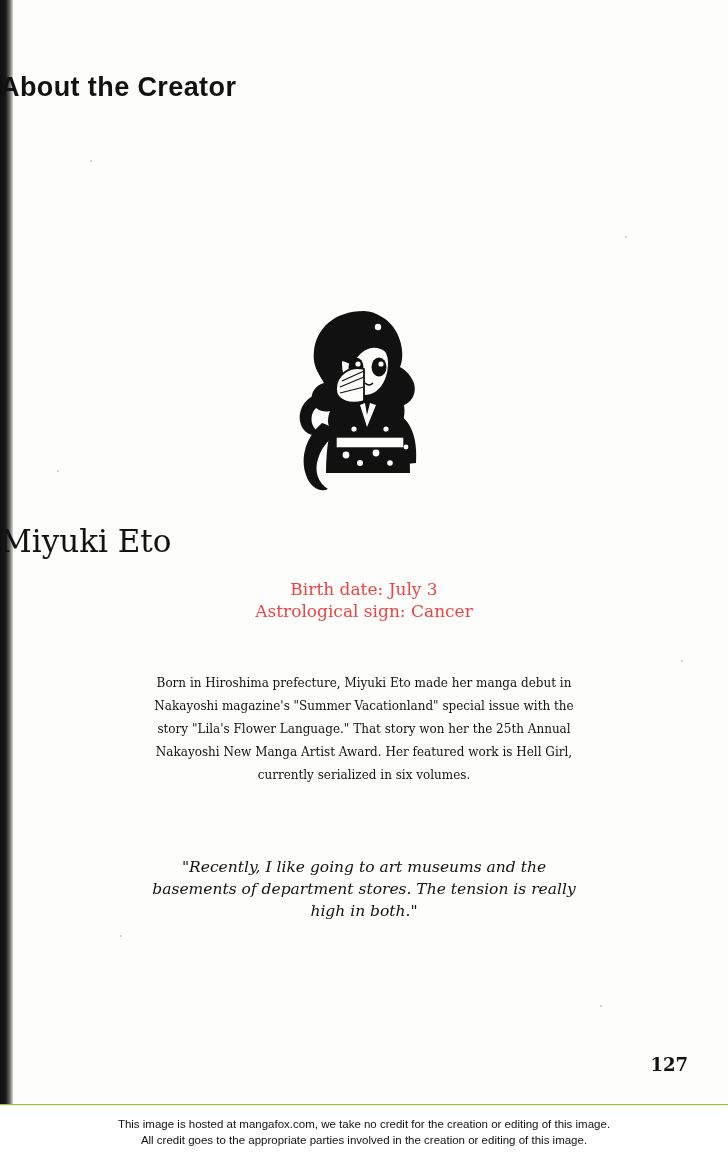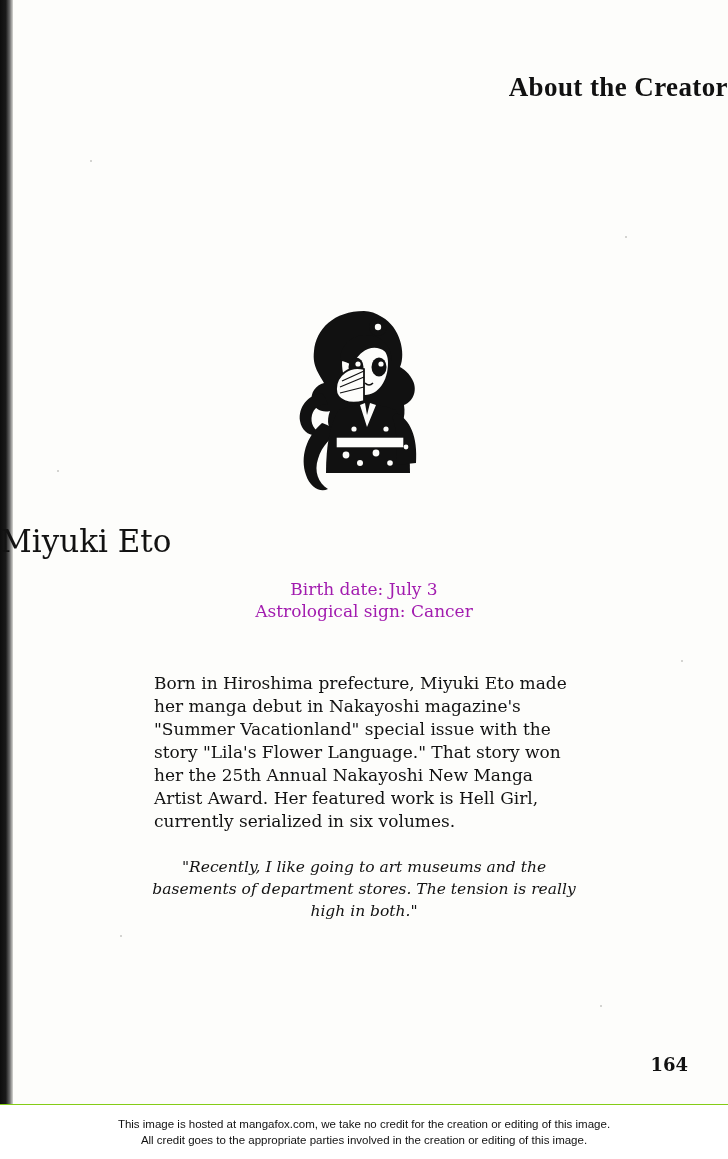--- a/index.html
+++ b/index.html
@@ -28,25 +28,25 @@
     top: 0;
     width: 13px;
     height: 1105px;
     background: linear-gradient(to right, #0d0d0d 0%, #1a1a1a 45%, #6b6b6b 75%, #d8d8d4 100%);
   }
   .page-title {
     position: absolute;
     top: 72px;
     left: 0;
     width: 728px;
-    text-align: right;
+    text-align: left;
     font-size: 27px;
     font-weight: bold;
     letter-spacing: 0.4px;
-    font-family: Liberation Serif, serif;
+    font-family: Liberation Sans, sans-serif;
     color: #111111;
   }
   .portrait {
     position: absolute;
     top: 300px;
     left: 0;
     width: 728px;
     height: 205px;
     display: flex;
     align-items: flex-end;
@@ -65,29 +65,30 @@
   }
   .facts {
     position: absolute;
     top: 578px;
     left: 0;
     width: 728px;
     text-align: center;
     font-size: 17px;
     line-height: 22px;
     font-family: "DejaVu Serif", serif;
-    color: #a21caf;
+    color: #ef4444;
   }
   .facts div { white-space: nowrap; }
   .bio {
     position: absolute;
     top: 672px;
     left: 154px;
     width: 420px;
-    font-size: 17px;
+    text-align: center;
+    font-size: 12px;
     line-height: 23px;
     font-family: "DejaVu Serif", serif;
     color: #121212;
   }
   .quote {
     position: absolute;
     top: 856px;
     left: 140px;
     width: 448px;
     text-align: center;
@@ -199,20 +200,20 @@
 
   <div class="facts">
     <div>Birth date: July 3</div>
     <div>Astrological sign: Cancer</div>
   </div>
 
   <div class="bio">Born in Hiroshima prefecture, Miyuki Eto made her manga debut in Nakayoshi magazine's "Summer Vacationland" special issue with the story "Lila's Flower Language." That story won her the 25th Annual Nakayoshi New Manga Artist Award. Her featured work is Hell Girl, currently serialized in six volumes.</div>
 
   <div class="quote">"Recently, I like going to art museums and the basements of department stores. The tension is really high in both."</div>
 
-  <div class="folio">164</div>
+  <div class="folio">127</div>
 
   <div class="footer">
     <div>This image is hosted at mangafox.com, we take no credit for the creation or editing of this image.</div>
     <div>All credit goes to the appropriate parties involved in the creation or editing of this image.</div>
   </div>
 
 </div>
 
 </body></html>

